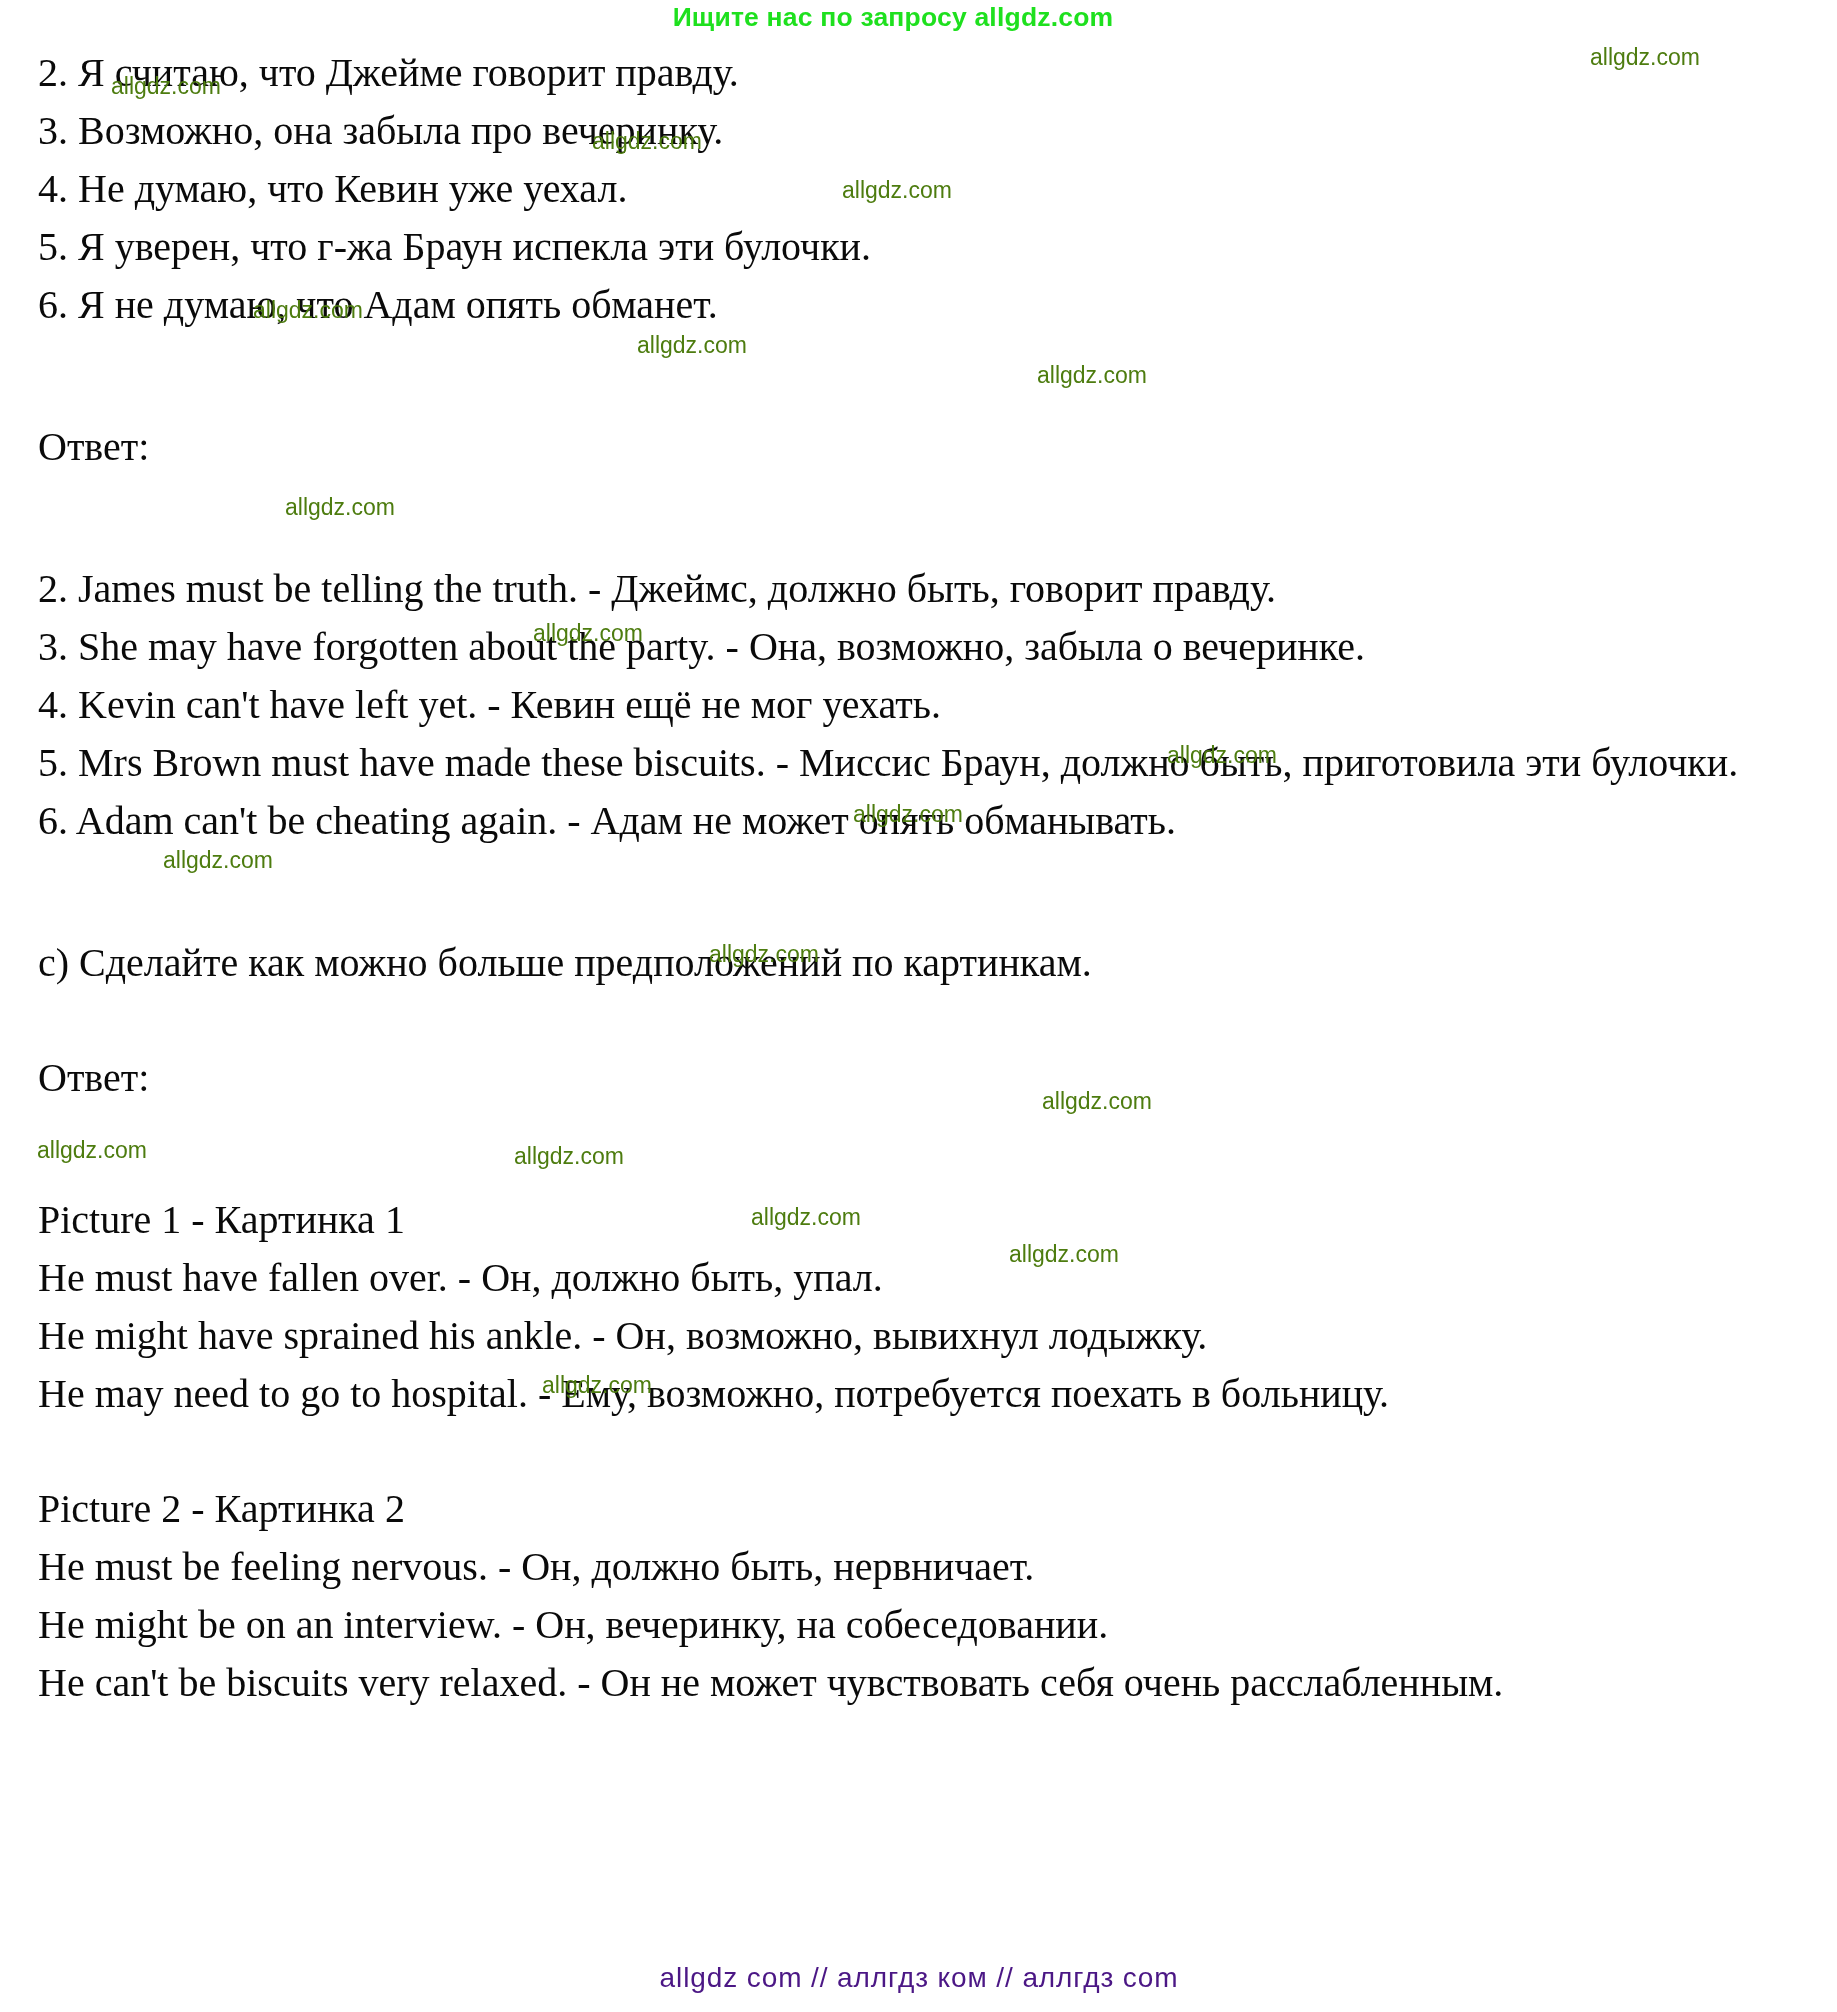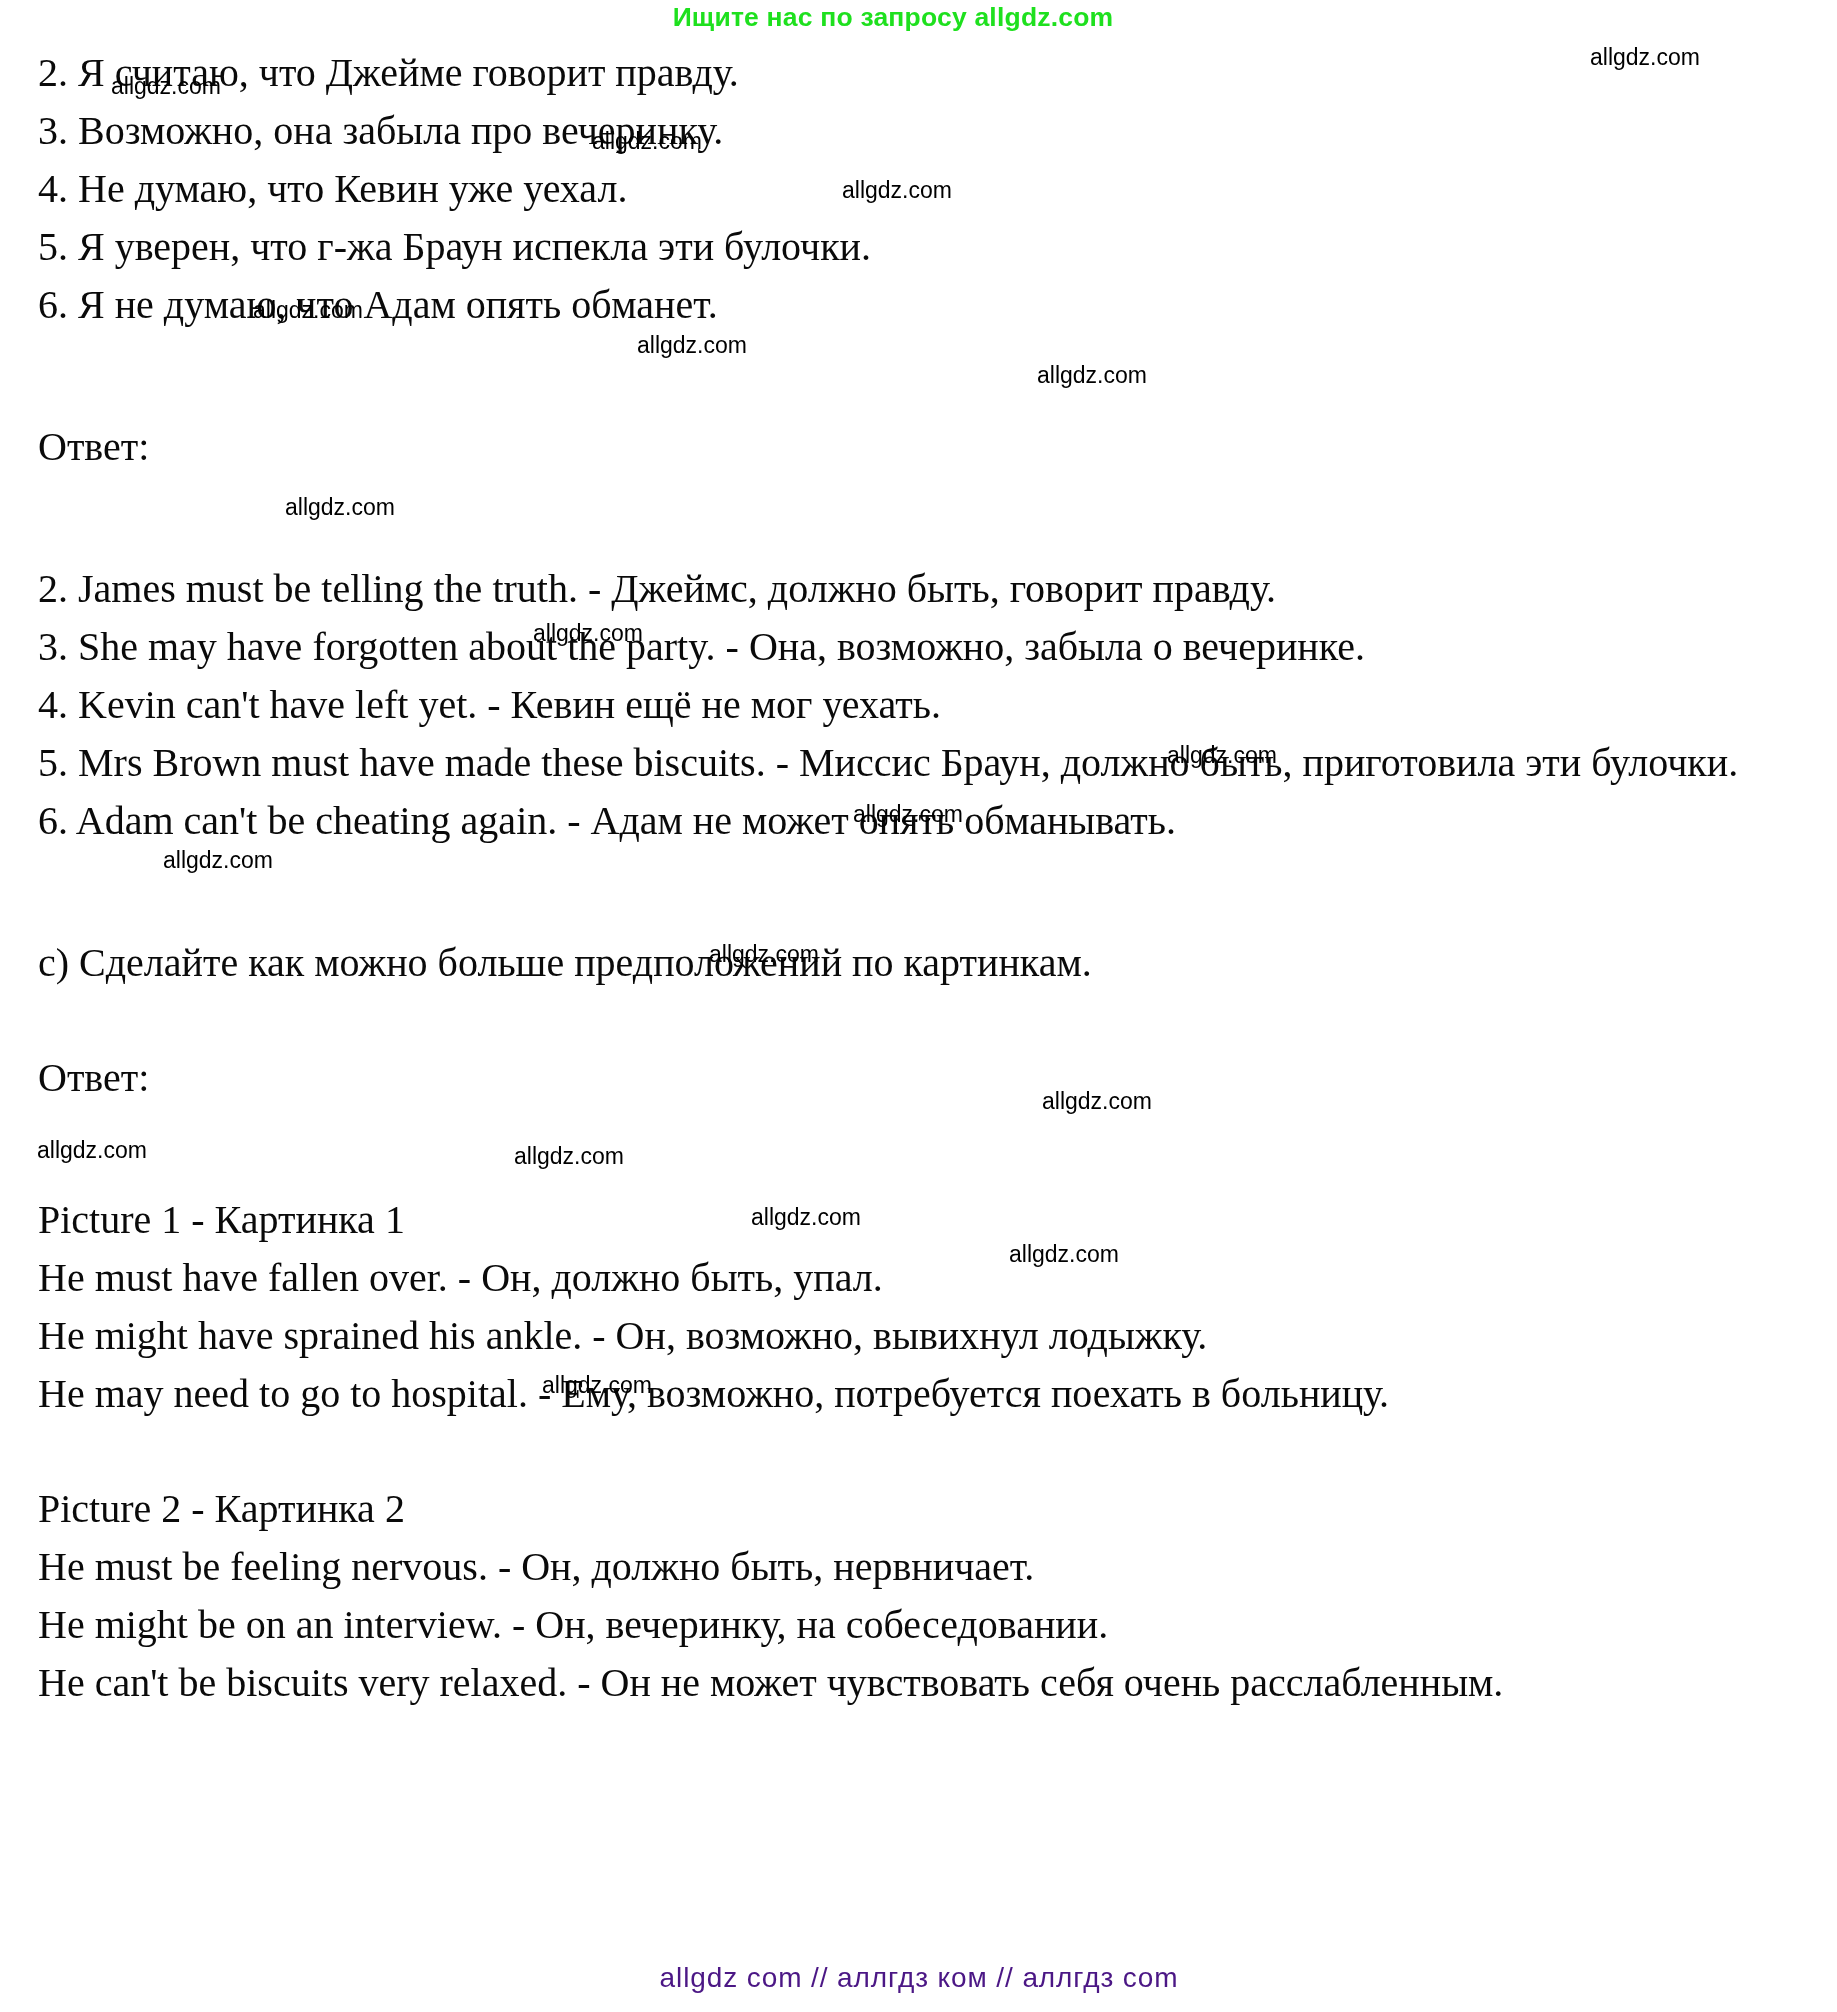--- a/index.html
+++ b/index.html
@@ -73,21 +73,21 @@
     padding: 0;
   }
   .gap-lg { height: 84px; }
   .gap-md { height: 57px; }
 
   
   .wm {
     position: absolute;
     font-family: "Liberation Sans", "DejaVu Sans", sans-serif;
     font-size: 22px;
-    color: #000000;
+    color: #4d7c0f;
     white-space: nowrap;
     pointer-events: none;
   }
 </style>
 </head>
 <body>
 
 <div class="page">
 
   <div class="promo-header">Ищите нас по запросу allgdz.com</div>

